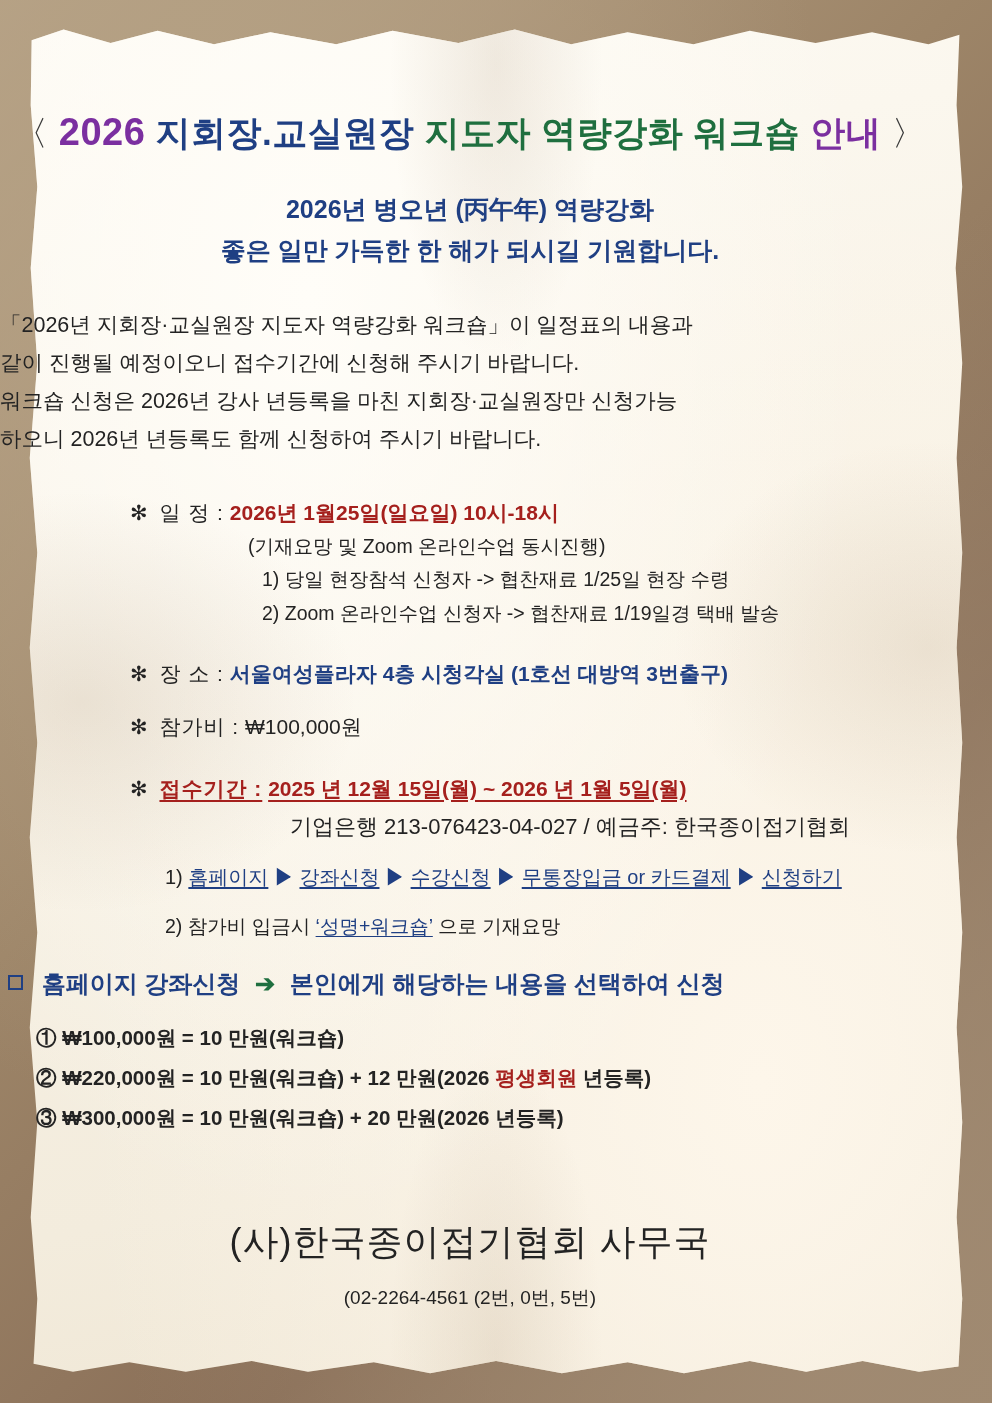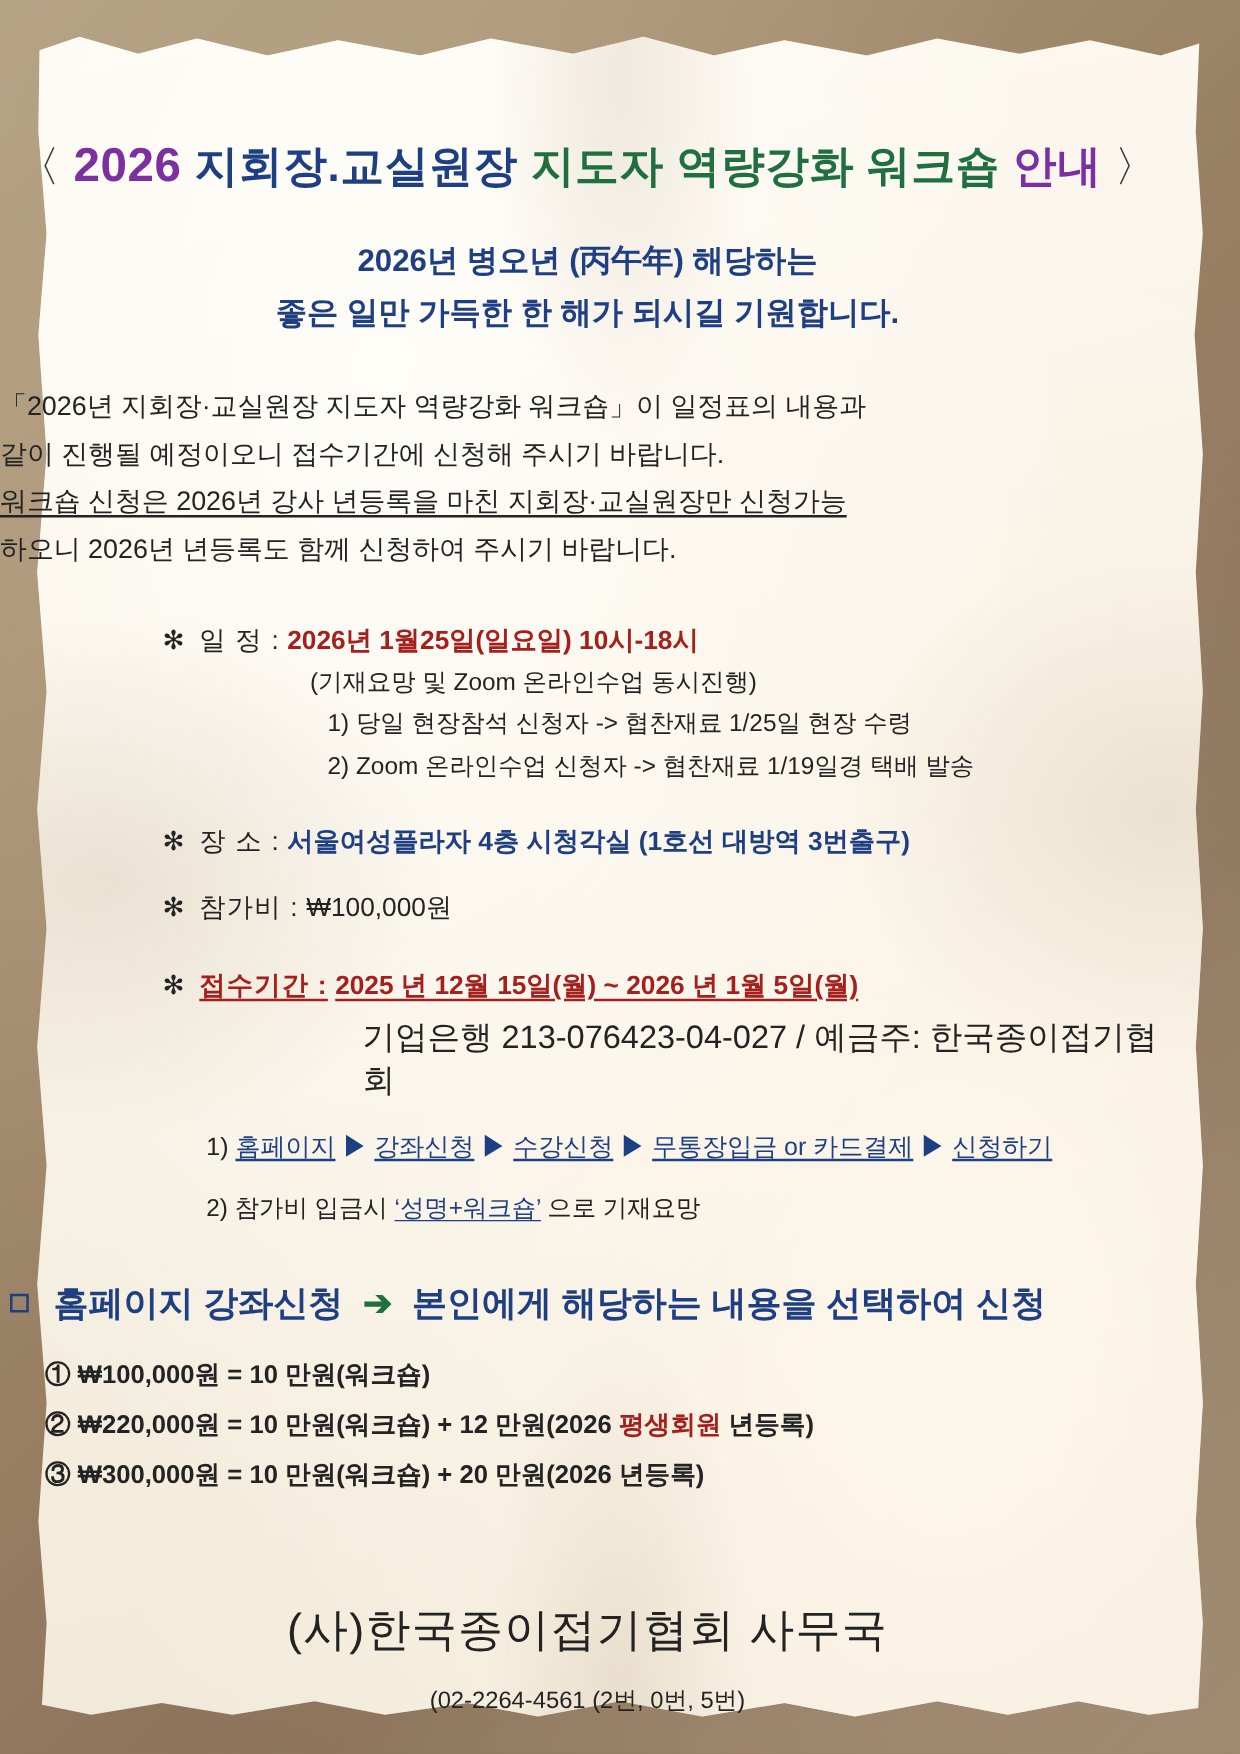--- a/index.html
+++ b/index.html
@@ -93,21 +93,20 @@
   }
 
   .para {
     text-align: left;
     color: #232323;
     font-size: 21.5px;
     line-height: 1.78;
     margin-top: 34px;
   }
   .para .u {
-    text-decoration: underline;
     text-underline-offset: 4px;
   }
 
   
   .details {
     margin-top: 38px;
     padding-left: 130px;
     color: #232323;
     font-size: 21px;
   }
@@ -126,21 +125,21 @@
   .gap-s { height: 18px; }
   .gap-m { height: 26px; }
   .under-red {
     color: #a5201d;
     font-weight: bold;
     text-decoration: underline;
     text-underline-offset: 4px;
   }
   .bank {
     padding-left: 160px;
-    font-size: 26px;
+    font-size: 22px;
     color: #232323;
     margin-top: 8px;
   }
   .steps {
     padding-left: 35px;
     margin-top: 22px;
     font-size: 20px;
     color: #232323;
     white-space: nowrap;
   }
@@ -157,23 +156,23 @@
     color: #232323;
   }
   .hl-quote {
     color: #1f3f83;
     text-decoration: underline;
     text-underline-offset: 3px;
   }
 
   
   .opt-head {
-    margin-top: 44px;
+    margin-top: 28px;
     padding-left: 8px;
-    font-size: 28px;
+    font-size: 24px;
     font-weight: bold;
     color: #1f3f83;
     white-space: nowrap;
   }
   .sq {
     display: inline-block;
     width: 11px; height: 11px;
     border: 2px solid #1f3f83;
     margin-right: 12px;
     vertical-align: 2px;
@@ -222,21 +221,21 @@
     <div class="title-row">
       <span class="brk">〈</span>
       <span class="t-year">2026</span>
       <span class="t-navy">지회장.교실원장</span>
       <span class="t-green">지도자 역량강화 워크숍</span>
       <span class="t-purple">안내</span>
       <span class="brk">〉</span>
     </div>
 
     <div class="subtitle">
-      <div>2026년 병오년 (丙午年) 해당하는</div>
+      <div>2026년 병오년 (丙午年) 역량강화</div>
       <div>좋은 일만 가득한 한 해가 되시길 기원합니다.</div>
     </div>
 
     <div class="para">
       <div>「2026년 지회장·교실원장 지도자 역량강화 워크숍」이 일정표의 내용과</div>
       <div>같이 진행될 예정이오니 접수기간에 신청해 주시기 바랍니다.</div>
       <div class="u">워크숍 신청은 2026년 강사 년등록을 마친 지회장·교실원장만 신청가능</div>
       <div>하오니   2026년 년등록도 함께 신청하여 주시기 바랍니다.</div>
     </div>
 

